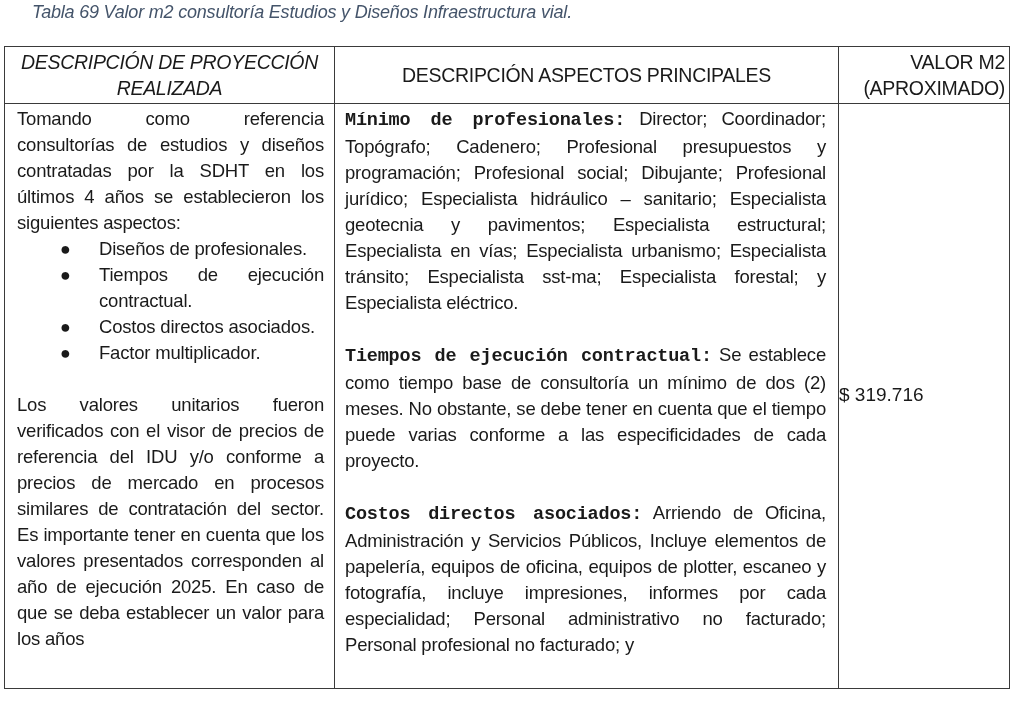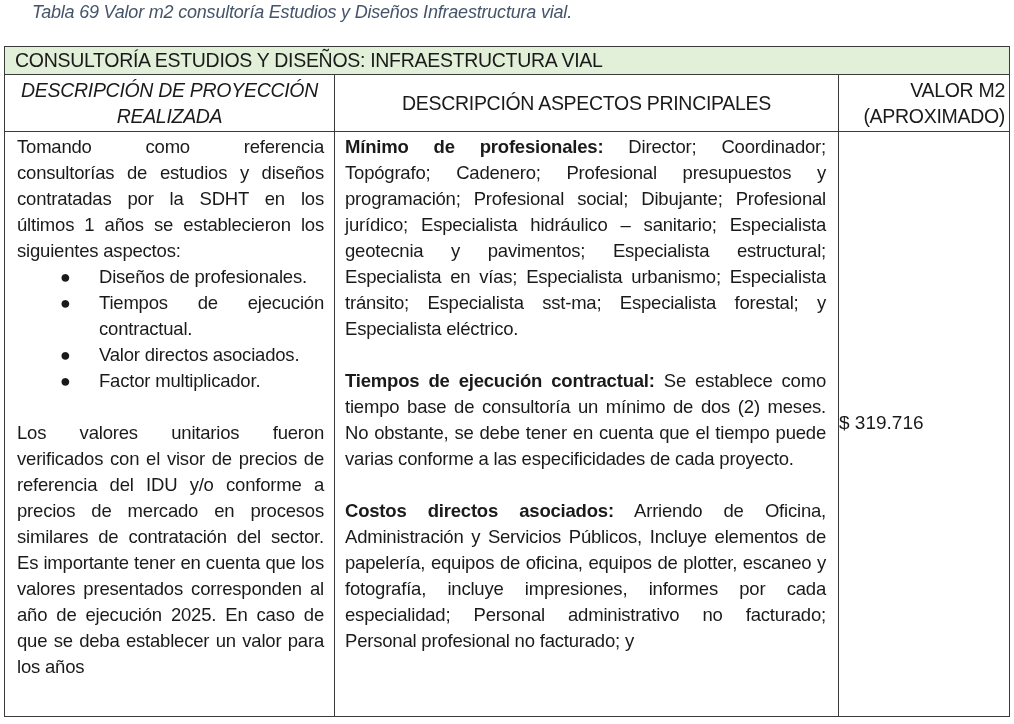--- a/index.html
+++ b/index.html
@@ -96,56 +96,53 @@
       position: relative;
       text-align: justify;
     }
     ul.bullets li .dot {
       position: absolute;
       left: -39px;
       top: 0;
       font-size: 18px;
     }
     .para-gap { height: 26px; }
-    b { font-weight: bold; }
+    b { font-weight: bold; font-family: Liberation Mono, monospace; }
   </style>
 </head>
 <body>
 
 <div class="caption">Tabla 69 Valor m2 consultoría Estudios y Diseños Infraestructura vial.</div>
 
 <table class="main">
   <colgroup>
     <col style="width:330px">
     <col style="width:504px">
     <col style="width:171px">
   </colgroup>
   <tbody>
-      <tr>
-    <td colspan="3" class="title-cell">CONSULTORÍA ESTUDIOS Y DISEÑOS: INFRAESTRUCTURA VIAL</td>
-  </tr>
   <tr>
     <td class="head-cell">
       <div style="padding:0 8px;font-style:italic;">DESCRIPCIÓN DE PROYECCIÓN REALIZADA</div>
     </td>
     <td class="head-cell">
       <div>DESCRIPCIÓN ASPECTOS PRINCIPALES</div>
     </td>
     <td class="head-cell">
       <div style="padding:0 4px;text-align:right;">VALOR M2 (APROXIMADO)</div>
     </td>
   </tr>
   <tr class="body-row">
     <td>
       <div class="col-left-inner">
-        <div>Tomando como referencia consultorías de estudios y diseños contratadas por la SDHT en los últimos 1 años se establecieron los siguientes aspectos:</div>
+        <div>Tomando como referencia consultorías de estudios y diseños contratadas por la SDHT en los últimos 4 años se establecieron los siguientes aspectos:</div>
         <ul class="bullets">
           <li><span class="dot">●</span><span>Diseños de profesionales.</span></li>
           <li><span class="dot">●</span><span>Tiempos de ejecución contractual.</span></li>
-          <li><span class="dot">●</span><span>Valor directos asociados.</span></li>
+          <li><span class="dot">●</span><span>Costos directos asociados.</span></li>
           <li><span class="dot">●</span><span>Factor multiplicador.</span></li>
         </ul>
         <div class="para-gap"></div>
         <div>Los valores unitarios fueron verificados con el visor de precios de referencia del IDU y/o conforme a precios de mercado en procesos similares de contratación del sector. Es importante tener en cuenta que los valores presentados corresponden al año de ejecución 2025. En caso de que se deba establecer un valor para los años</div>
       </div>
     </td>
     <td>
       <div class="col-mid-inner">
         <div>
           <b>Mínimo de profesionales:</b><span> Director; Coordinador; Topógrafo; Cadenero; Profesional presupuestos y programación; Profesional social; Dibujante; Profesional jurídico; Especialista hidráulico – sanitario; Especialista geotecnia y pavimentos; Especialista estructural; Especialista en vías; Especialista urbanismo; Especialista tránsito; Especialista sst-ma; Especialista forestal; y Especialista eléctrico.</span>

